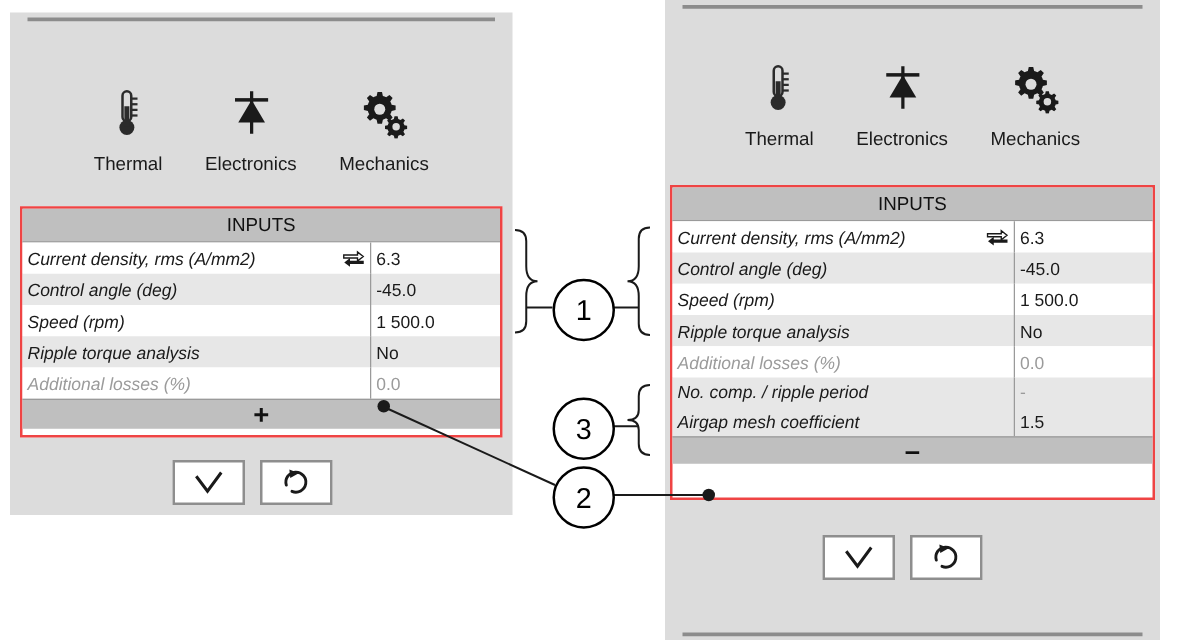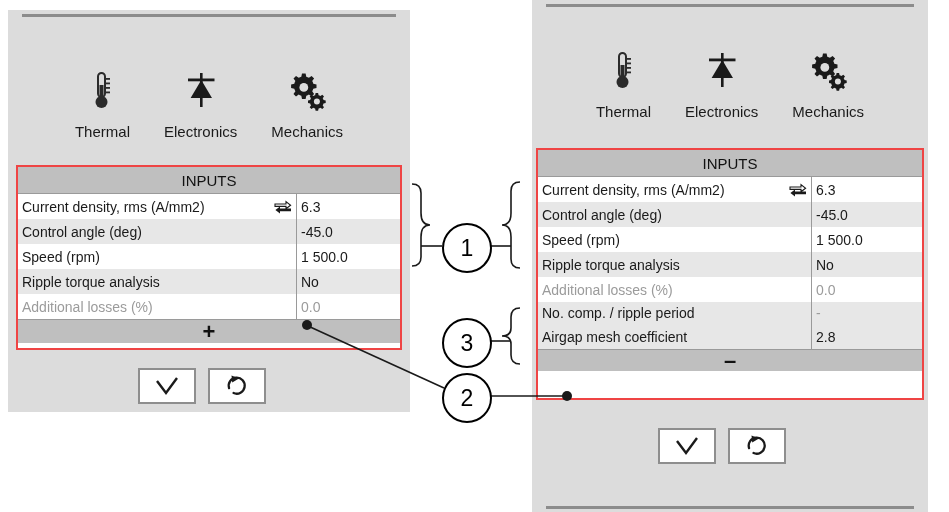--- a/index.html
+++ b/index.html
@@ -65,21 +65,21 @@
   .tlabel{
     flex:none;
     padding-left:4px;
     color:#1a1a1a;
     display:flex;align-items:center;
     box-sizing:border-box;
     height:100%;
     border-right:1px solid #9a9a9a;
     position:relative;
   }
-  .tlabel .ltext{white-space:nowrap;}
+  .tlabel .ltext{white-space:nowrap;font-style:italic;}
   .tvalue{
     flex:1;
     padding-left:4px;
     color:#1a1a1a;
     display:flex;align-items:center;
     box-sizing:border-box;
     height:100%;
   }
   .dim{color:#9b9b9b;}
   .swapicon{
@@ -328,21 +328,21 @@
         <span class="ltext">No. comp. / ripple period</span>
       </div>
       <div class="tvalue dim">-</div>
     </div>
 
 
     <div class="trow even" style="height:25px;">
       <div class="tlabel" style="width:274px;">
         <span class="ltext">Airgap mesh coefficient</span>
       </div>
-      <div class="tvalue">2.8</div>
+      <div class="tvalue">1.5</div>
     </div>
 
     <div class="tfoot" style="height:22px;">
       <span class="pm">–</span>
     </div>
   </div>
 
   <div class="actions" style="left:126px;top:428px;">
     <div class="abtn">
       <svg width="30" height="22" viewBox="0 0 30 22">

